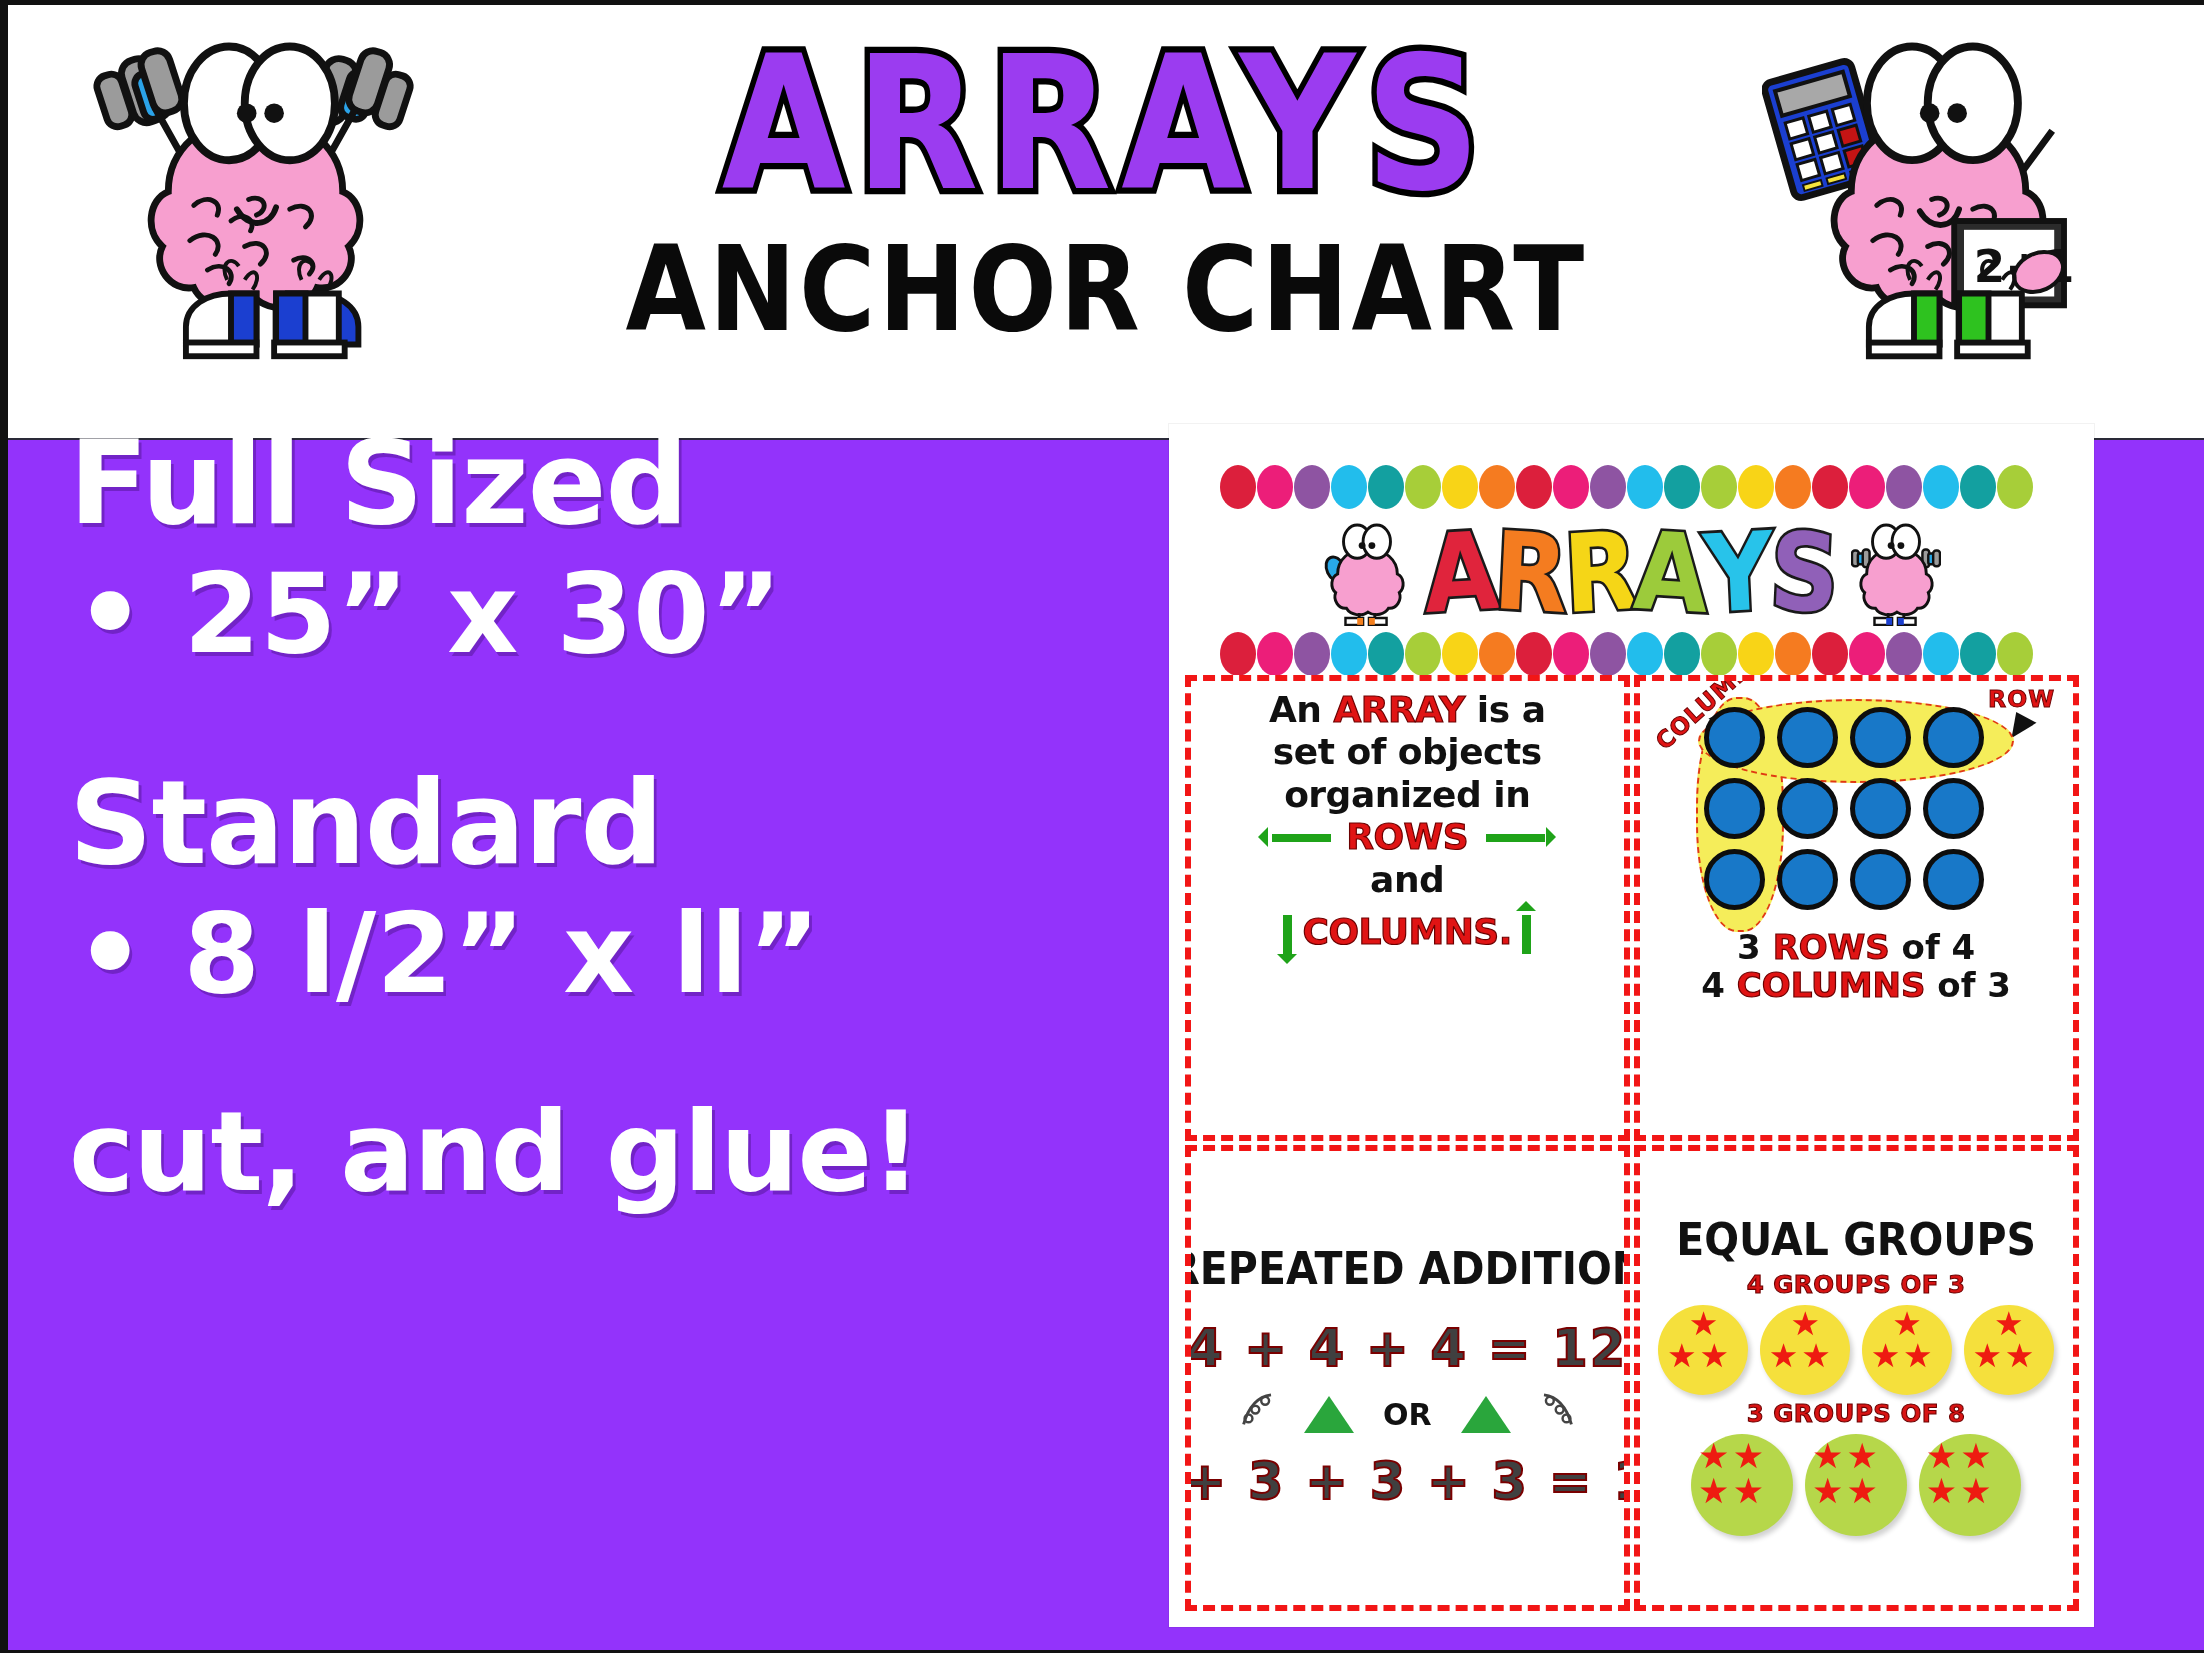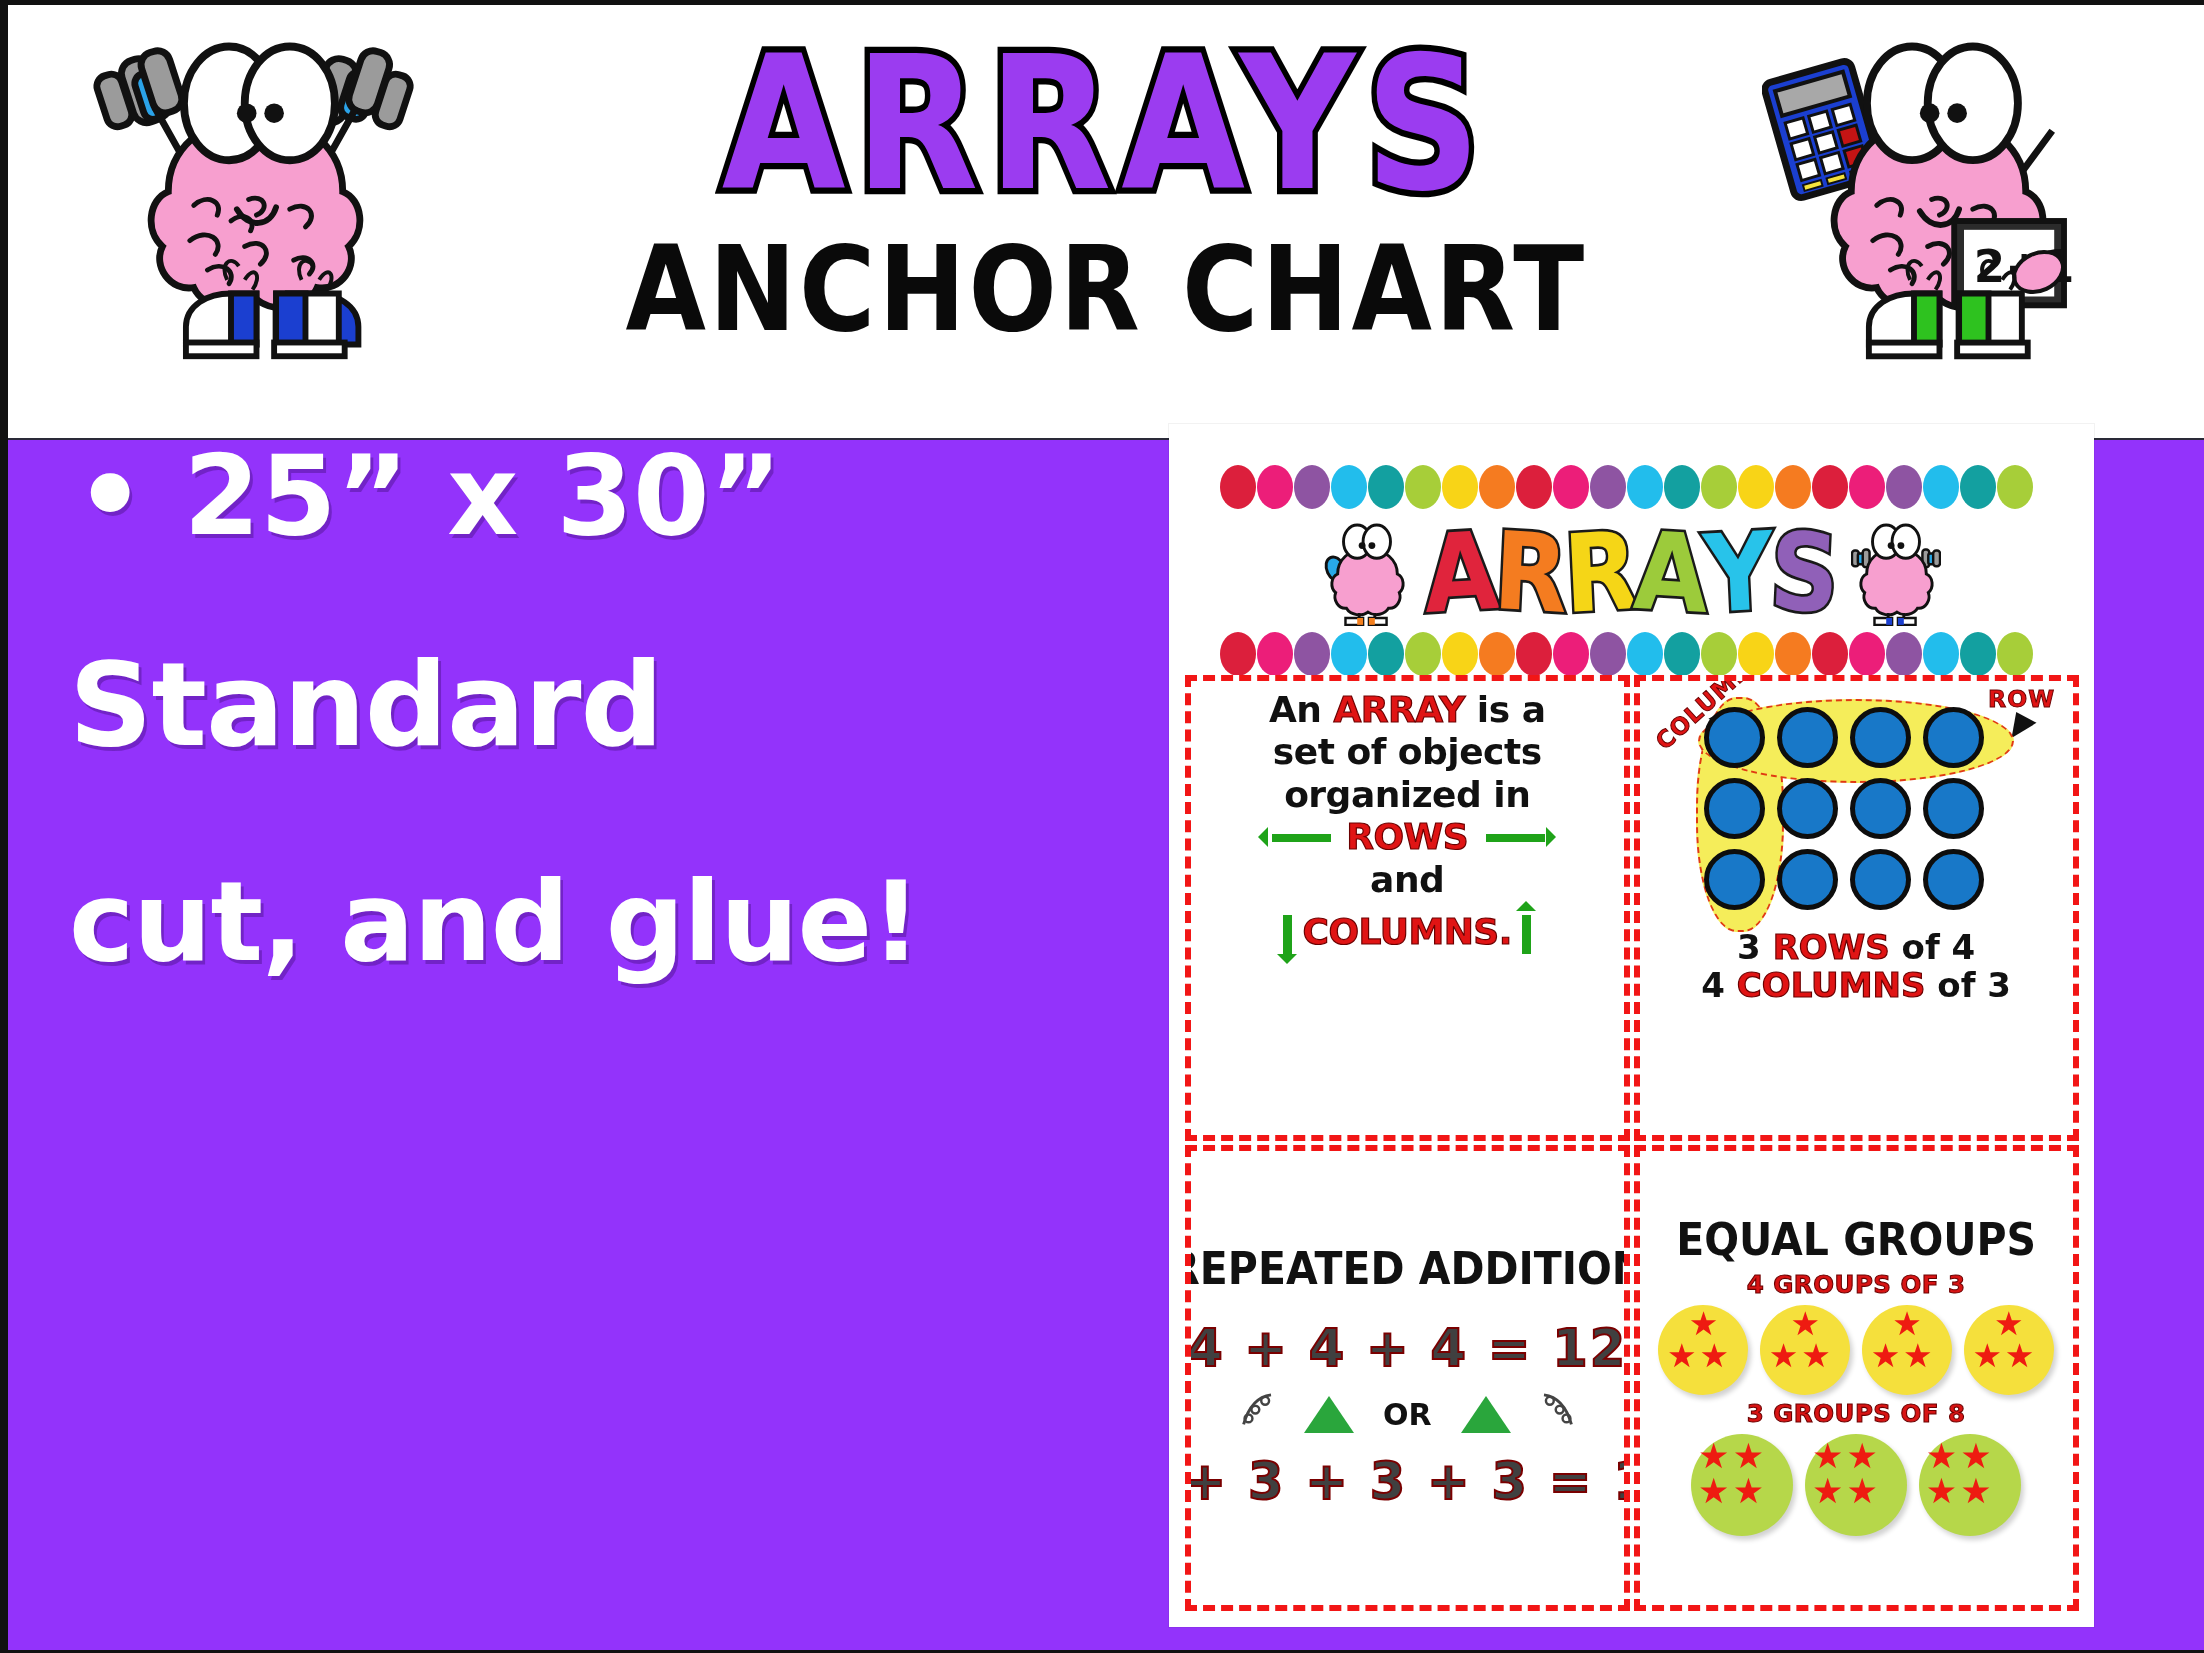--- a/index.html
+++ b/index.html
@@ -361,25 +361,27 @@
         </g>
         <g stroke="#111" stroke-width="4" fill="none">
           <path d="M151 272 c-8-16 4-26 12-14 M169 272 c10-16 18-4 8 10"></path>
           <path d="M227 272 c-8-16 4-26 12-14 M245 272 c10-16 18-4 8 10"></path>
         </g>
       </svg>
     </div>
   </div>
 
   <div id="left-panel">
+    <div class="pt pt-head">Full Sized</div>
     <div class="gap-sm"></div>
     <div class="pt pt-bullet">• 25” x 30”</div>
     <div class="gap-lg"></div>
     <div class="pt pt-head">Standard</div>
     <div class="gap-sm"></div>
+    <div class="pt pt-bullet">• 8 l/2” x ll”</div>
     <div class="gap-md"></div>
     <div class="pt pt-final">cut, and glue!</div>
   </div>
 
   <div id="preview-card">
 
     <div class="dot-row" id="dot-row-top">
         <span class="dot" style="background: rgb(220, 31, 60);"></span>
         <span class="dot" style="background: rgb(236, 30, 121);"></span>
         <span class="dot" style="background: rgb(142, 84, 162);"></span>

